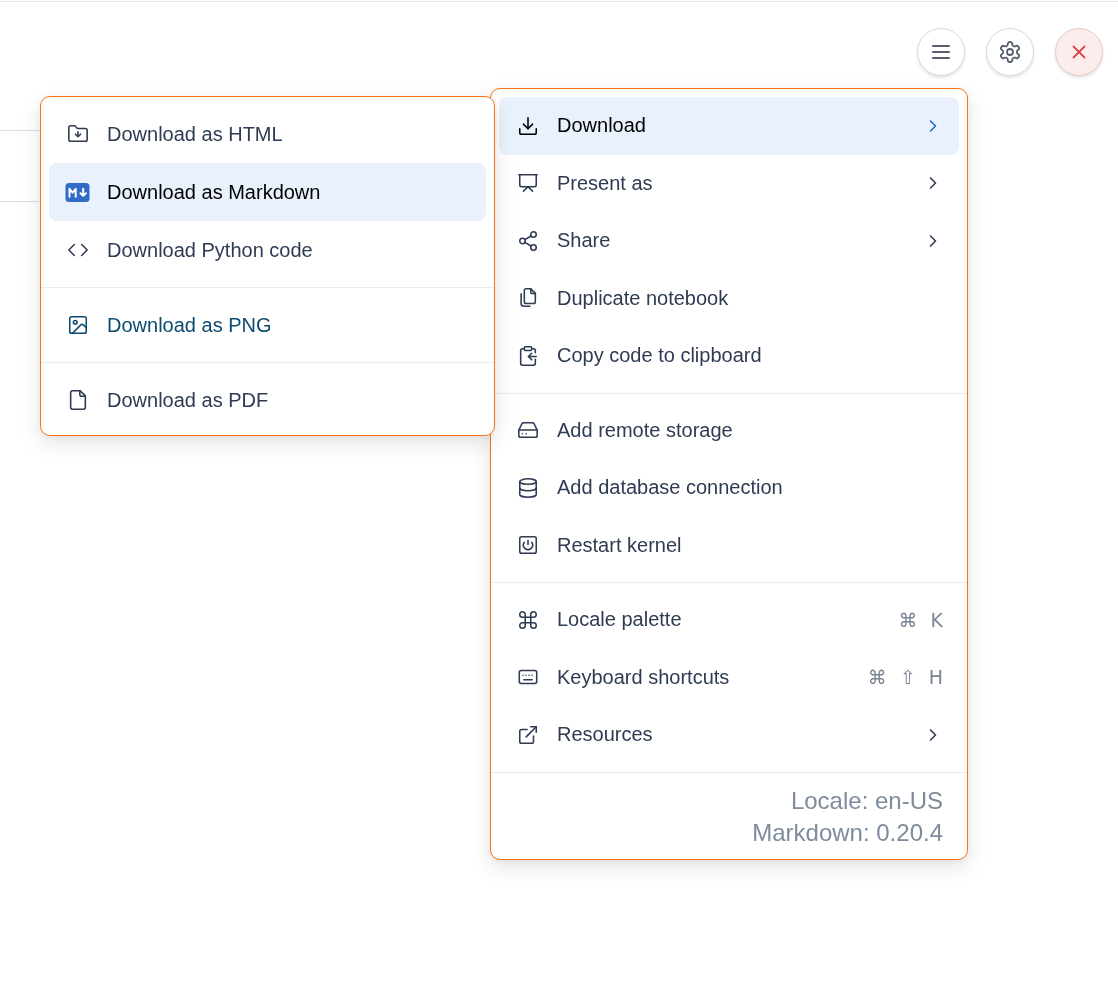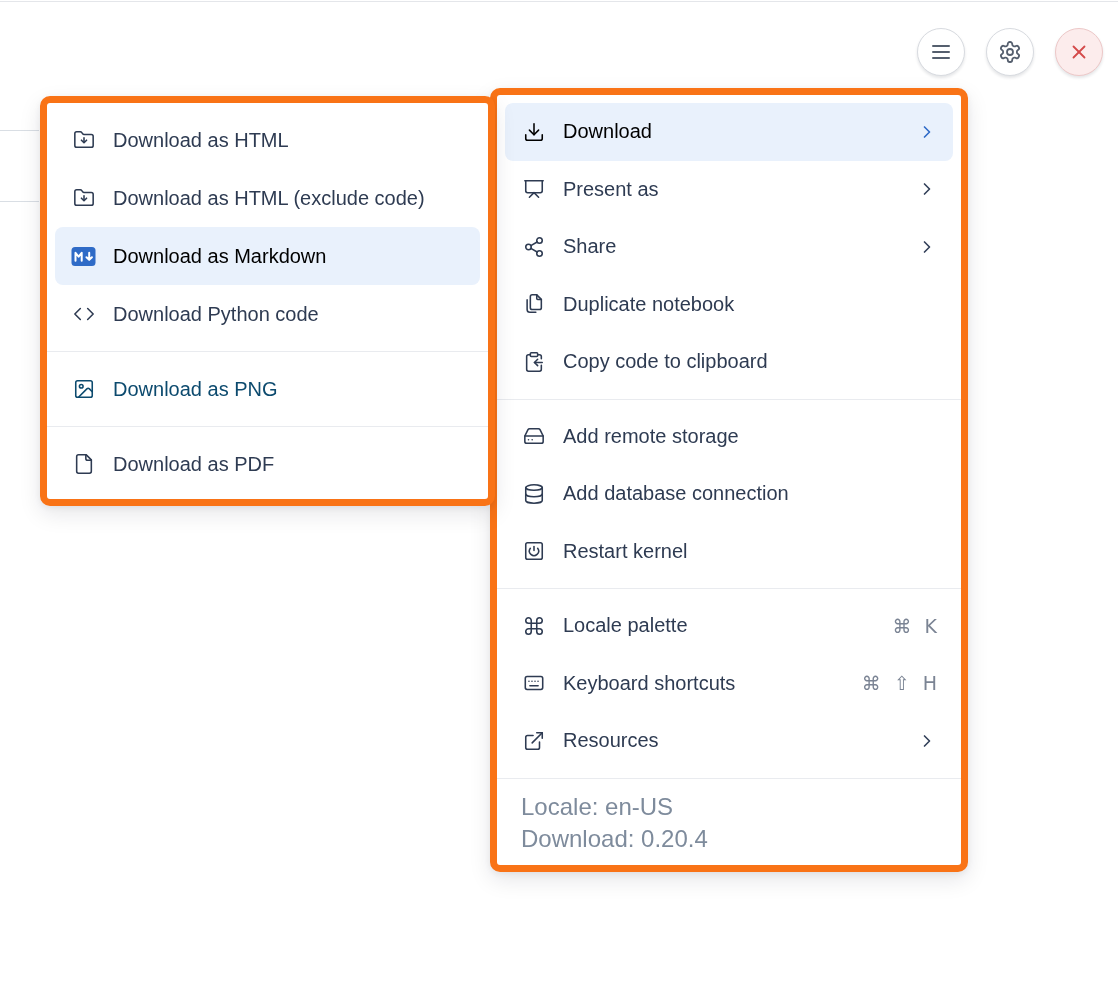--- a/index.html
+++ b/index.html
@@ -13,22 +13,22 @@
   .bg-line.l2 { top:201px; }
 
   
   .toolbar { position:absolute; top:28px; left:917px; display:flex; gap:21px; z-index:5; }
   .circle-btn { width:48px; height:48px; border-radius:50%; background:#ffffff;
     border:1.5px solid #d8dbe0; color:#555f6e; display:flex; align-items:center; justify-content:center;
     box-shadow:0 2px 3px rgba(30,41,59,.12); cursor:pointer; }
   .circle-btn.danger { background:#fcecec; border-color:#edc8c8; color:#d44a4a; }
 
   
-  .panel { position:absolute; background:#ffffff; border:7px solid #f97316; border-radius:10px;
-    box-shadow:0 8px 22px rgba(15,23,42,.10), 0 2px 6px rgba(15,23,42,.06); }
+  .panel { position:absolute; background:#ffffff; border:1px solid #f97316; border-radius:10px;
+    box-shadow:0 8px 22px rgba(15,23,42,.10), 0 2px 6px rgba(15,23,42,.06);text-align:right; }
   .panel.submenu { left:40px; top:96px; width:455px; padding:8px 0 6px; z-index:3; }
   .panel.mainmenu { left:490px; top:88px; width:478px; padding:8px 0 0; z-index:2; }
 
   .menu-item { height:58px; margin:0 8px; padding:0 16px; border-radius:8px;
     display:flex; align-items:center; gap:17px; font-size:20px; color:#2e3b52; cursor:pointer; }
   .mainmenu .menu-item { height:57.5px; }
   .menu-item.active { background:#e9f1fc; color:#000000; }
   .menu-item.disabled { color:#0c4a6e; cursor:default; }
   .menu-item .ic { width:25px; display:flex; justify-content:center; align-items:center; flex-shrink:0; }
   .menu-item .lbl { white-space:nowrap; }
@@ -82,30 +82,20 @@
   <div class="menu-item">
     <span class="ic">
       <svg width="22" height="22" viewBox="0 0 24 24" fill="none" stroke="currentColor" stroke-width="1.7" stroke-linecap="round" stroke-linejoin="round">
           <path d="M20 20a2 2 0 0 0 2-2V8a2 2 0 0 0-2-2h-7.9a2 2 0 0 1-1.69-.9L9.6 3.9A2 2 0 0 0 7.93 3H4a2 2 0 0 0-2 2v13a2 2 0 0 0 2 2Z"></path>
           <path d="M12 9.5v5"></path>
           <path d="m14.8 12.2-2.8 2.8-2.8-2.8"></path>
         </svg>
     </span>
     <span class="lbl">Download as HTML</span>
   </div>
-  <div class="menu-item">
-    <span class="ic">
-      <svg width="22" height="22" viewBox="0 0 24 24" fill="none" stroke="currentColor" stroke-width="1.7" stroke-linecap="round" stroke-linejoin="round">
-          <path d="M20 20a2 2 0 0 0 2-2V8a2 2 0 0 0-2-2h-7.9a2 2 0 0 1-1.69-.9L9.6 3.9A2 2 0 0 0 7.93 3H4a2 2 0 0 0-2 2v13a2 2 0 0 0 2 2Z"></path>
-          <path d="M12 9.5v5"></path>
-          <path d="m14.8 12.2-2.8 2.8-2.8-2.8"></path>
-        </svg>
-    </span>
-    <span class="lbl">Download as HTML (exclude code)</span>
-  </div>
   <div class="menu-item active">
     <span class="ic">
       <svg width="25" height="21" viewBox="0 0 25 21">
           <rect x="0.5" y="1" width="24" height="19" rx="3.5" fill="#2f6bc7"></rect>
           <path d="M4.5 14.8V6.8l3.1 3.9 3.1-3.9v8" stroke="#ffffff" stroke-width="2" fill="none" stroke-linecap="round" stroke-linejoin="round"></path>
           <path d="M18.2 6.8v6.6"></path>
           <path d="M18.2 6.8v6.6 M15.5 11.2l2.7 2.7 2.7-2.7" stroke="#ffffff" stroke-width="2" fill="none" stroke-linecap="round" stroke-linejoin="round"></path>
         </svg>
     </span>
     <span class="lbl">Download as Markdown</span>
@@ -289,15 +279,15 @@
       <svg width="20" height="20" viewBox="0 0 24 24" fill="none" stroke="currentColor" stroke-width="2" stroke-linecap="round" stroke-linejoin="round">
           <path d="m9 18 6-6-6-6"></path>
         </svg>
     </span>
   </div>
 
   <hr class="menu-sep" style="margin-bottom:0;">
 
   <div class="menu-footer">
     <div>Locale: en-US</div>
-    <div>Download: 0.20.4</div>
+    <div>Markdown: 0.20.4</div>
   </div>
 </div>
 
 </body></html>

